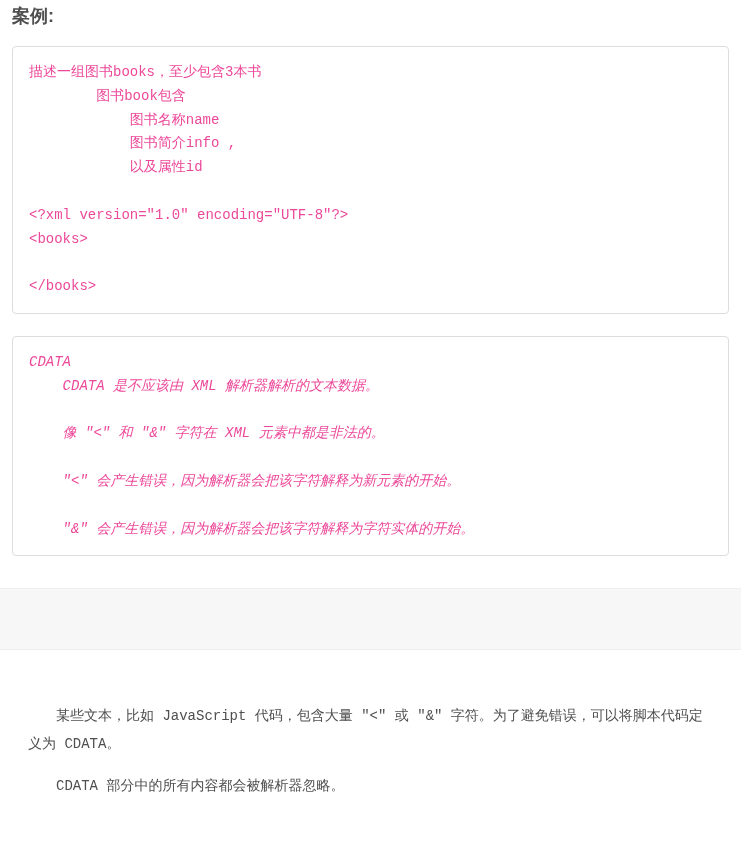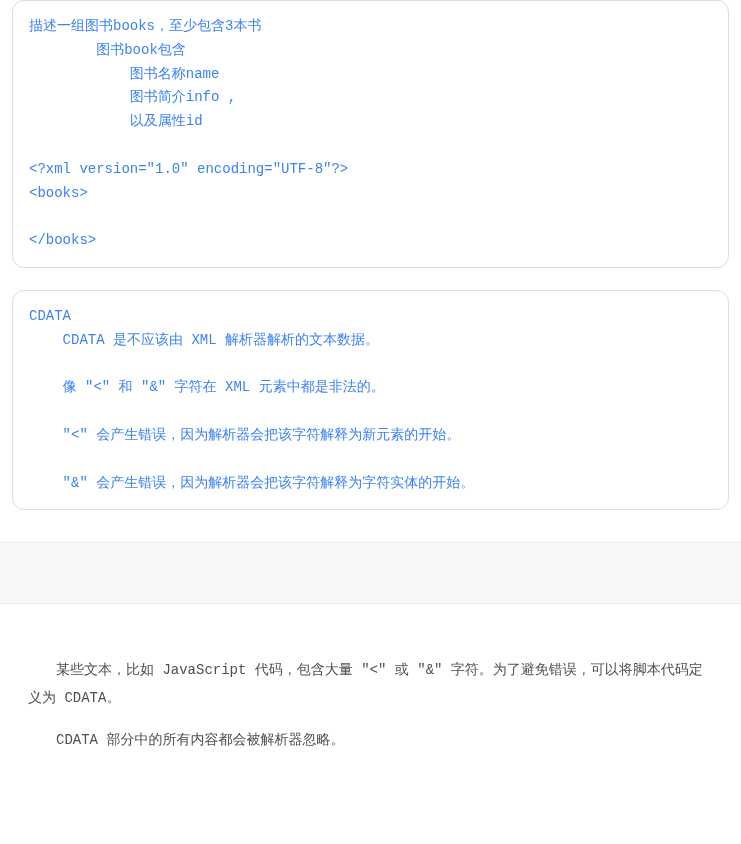--- a/index.html
+++ b/index.html
@@ -15,27 +15,27 @@
   }
   h3.heading {
     font-size: 18px;
     font-weight: bold;
     color: #4f4f4f;
     margin: 0 0 18px 0;
     padding-top: 4px;
   }
   .code-block {
     border: 1px solid #ddd;
-    border-radius: 12px;
+    border-radius: 4px;
     background: #fff;
     padding: 14px 16px;
     font-family: Consolas, "Courier New", monospace;
     font-size: 14px;
     line-height: 1.7;
-    color: #3b82f6;
+    color: #ec4899;
     white-space: pre;
     overflow-x: auto;
     margin-bottom: 22px;
   }
   .gap {
     background: #f7f7f7;
     height: 60px;
     border-top: 1px solid #eee;
     border-bottom: 1px solid #eee;
     width: 100%;
@@ -49,32 +49,33 @@
   }
   .para {
     margin-bottom: 14px;
     text-indent: 2em;
   }
 </style>
 </head>
 <body>
 
 <div class="section">
+  <h3 class="heading">案例:</h3>
   <div class="code-block">描述一组图书books，至少包含3本书
         图书book包含
             图书名称name
             图书简介info ,
             以及属性id
 
 &lt;?xml version="1.0" encoding="UTF-8"?&gt;
 &lt;books&gt;
 
 &lt;/books&gt;</div>
 
-  <div class="code-block" style="white-space:pre-wrap;">CDATA
+  <div class="code-block" style="white-space:pre-wrap;font-style:italic;">CDATA
     CDATA 是不应该由 XML 解析器解析的文本数据。
 
     像 "&lt;" 和 "&amp;" 字符在 XML 元素中都是非法的。
 
     "&lt;" 会产生错误，因为解析器会把该字符解释为新元素的开始。
 
     "&amp;" 会产生错误，因为解析器会把该字符解释为字符实体的开始。</div>
 </div>
 
 <div class="gap"></div>

